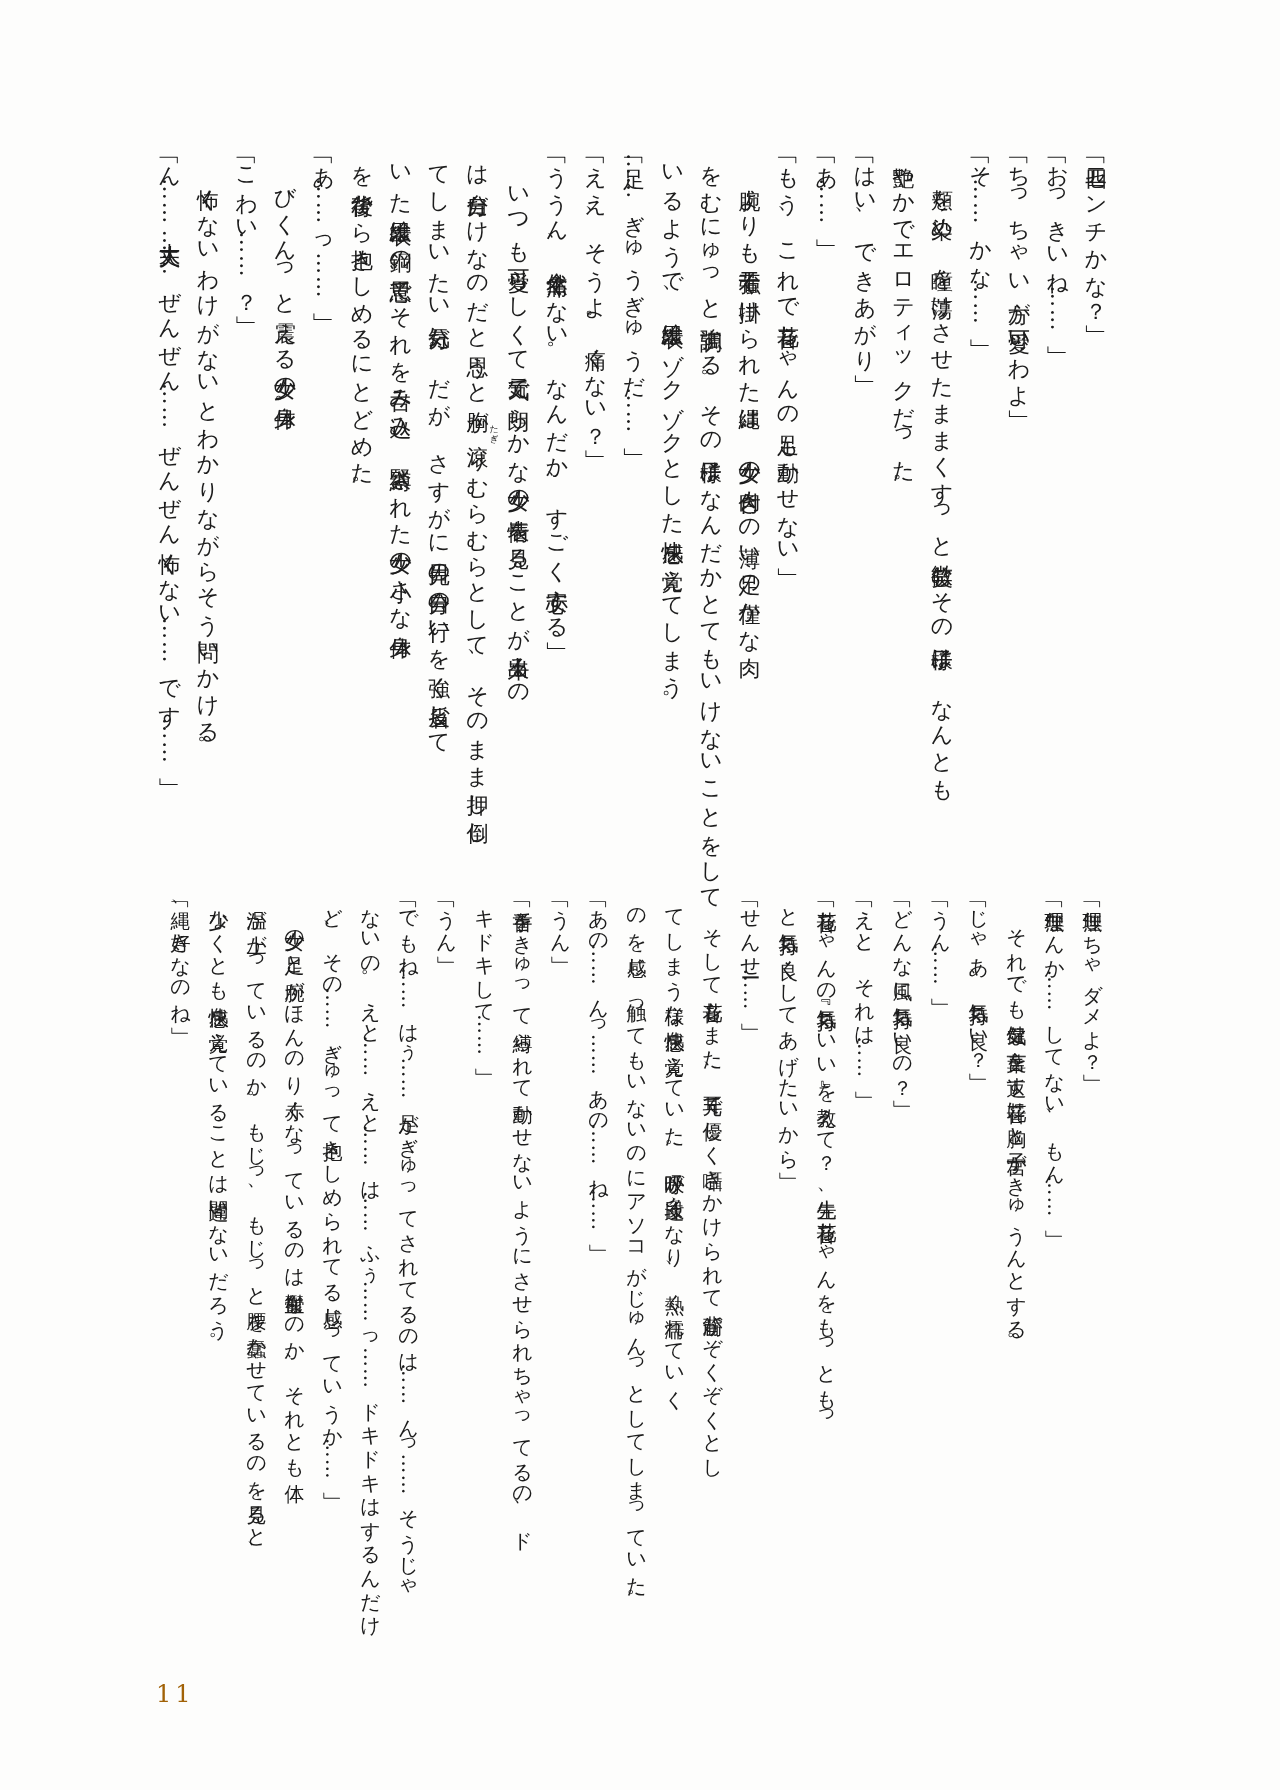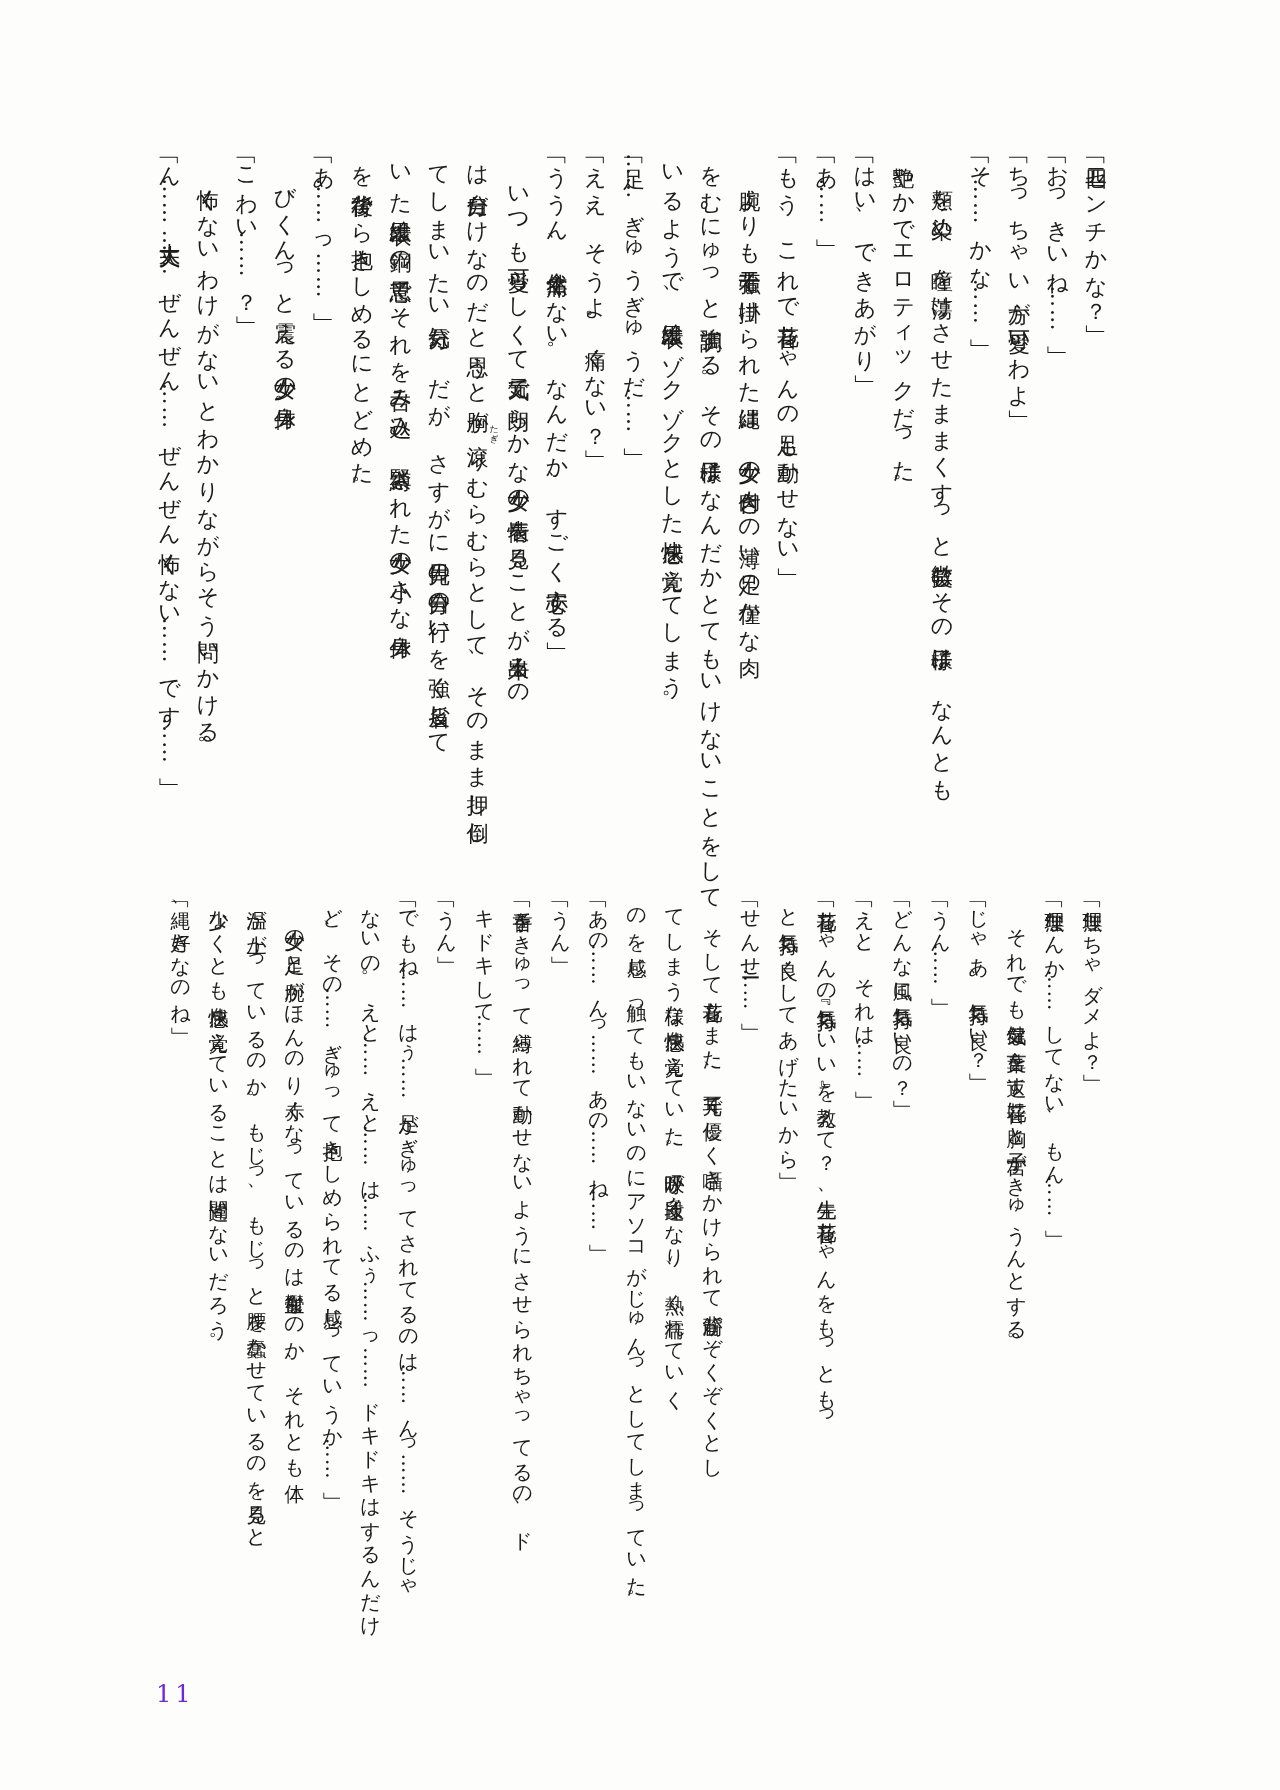--- a/index.html
+++ b/index.html
@@ -52,21 +52,21 @@
   ruby rt {
     font-size: 9px;
     letter-spacing: 0;
   }
   .pagenum {
     position: absolute;
     left: 156px;
     top: 1680px;
     font-size: 24px;
     letter-spacing: 4px;
-    color: #6d28d9;
+    color: #a16207;
   }
 </style>
 </head>
 <body>
 
 <div class="page">
   <div class="vblock vblock-top">
       <div class="line">「二四センチかな？」</div>
       <div class="line">「おっきいね……」</div>
       <div class="line">「ちっちゃい方が可愛いわよ」</div>

